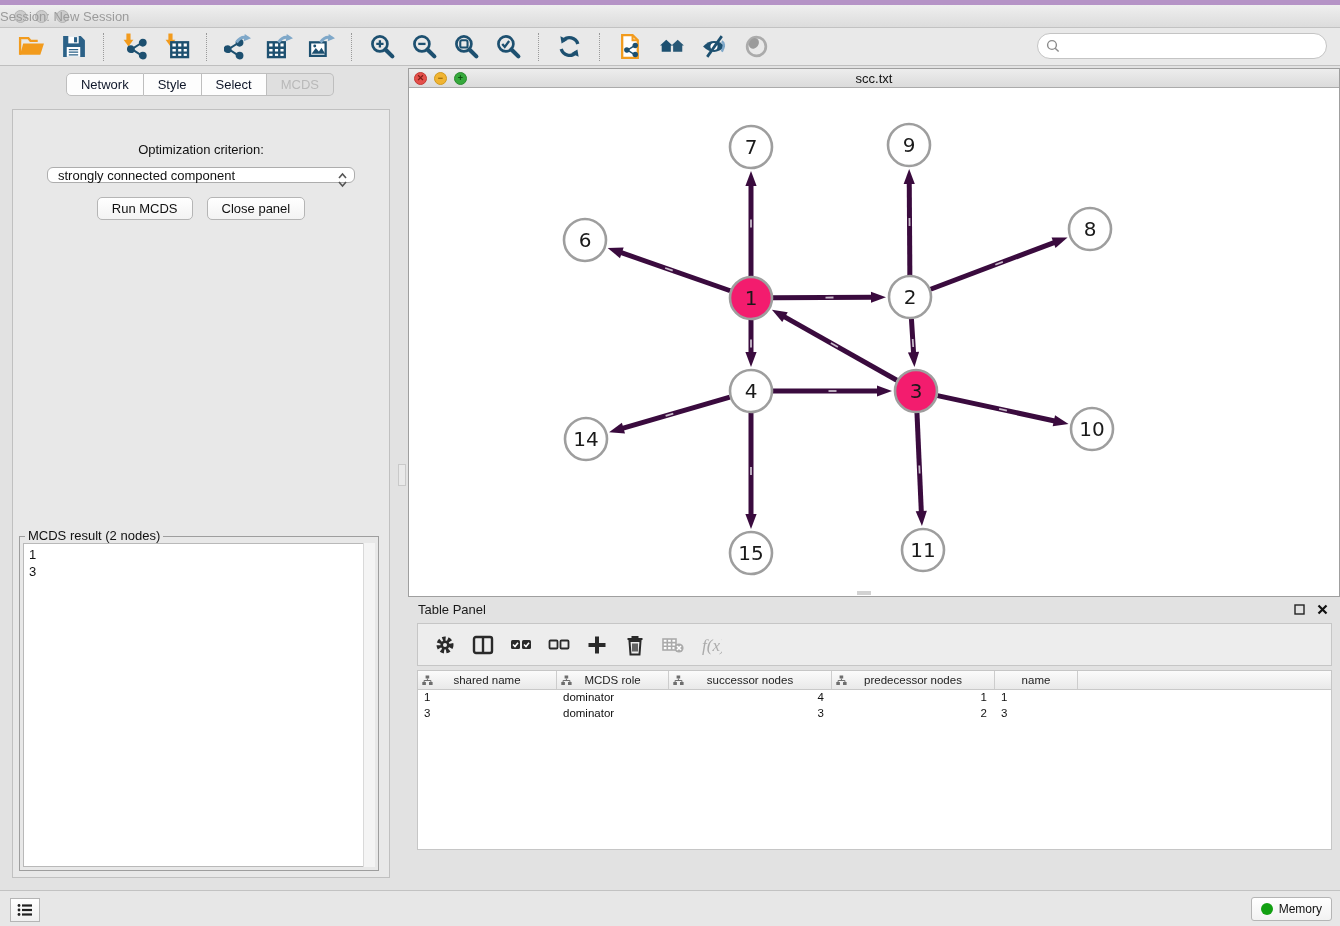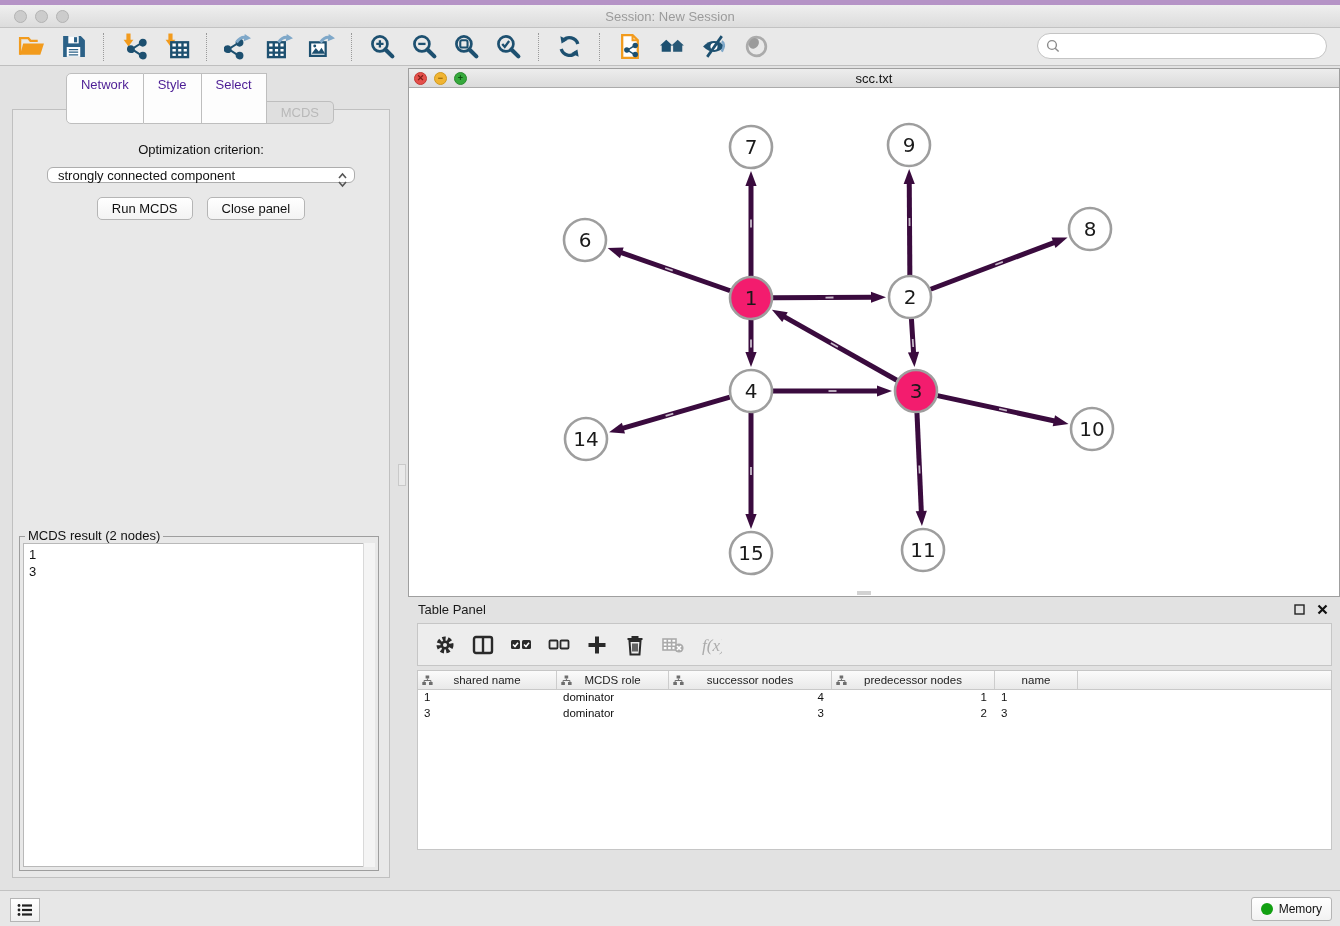--- a/index.html
+++ b/index.html
@@ -6,43 +6,43 @@
   html,body { margin:0; padding:0; background:#555; }
   body { font-family:"Liberation Sans", sans-serif; }
   .app { position:relative; width:1340px; height:926px; background:#E2E2E2; overflow:hidden; }
 
   
   .top-strip { position:absolute; left:0; top:0; width:1340px; height:5px; background:#B593C6; }
   .titlebar { position:absolute; left:0; top:5px; width:1340px; height:23px;
     background:linear-gradient(#EFEFEF,#DCDCDC); border-bottom:1px solid #C2C2C2; }
   .traffic { position:absolute; top:5px; left:14px; display:flex; gap:8px; }
   .traffic .dot { width:13px; height:13px; border-radius:50%; background:#CCCCCC; border:1px solid #B3B3B3; }
-  .win-title { position:absolute; left:0; right:0; top:4px; text-align:center; font-size:13px; color:#9B9B9B; }
+  .win-title { position:absolute; left:0; right:0; top:4px; text-align:left; font-size:13px; color:#9B9B9B; }
 
   .toolbar { position:absolute; left:0; top:28px; width:1340px; height:38px; background:#E9E9E9;
     border-bottom:1px solid #BFBFBF; display:flex; align-items:center; padding-left:10px; }
   .tbi { width:34px; height:32px; display:flex; align-items:center; justify-content:center; margin:0 4px; cursor:default; }
   .tbi svg { width:27px; height:27px; }
   .tbsep { width:0; height:28px; border-left:1px dotted #9A9A9A; margin:0 9px; }
   .searchbox { position:absolute; right:13px; top:5px; width:290px; height:26px; background:#fff;
     border:1px solid #C4C4C4; border-radius:13px; display:flex; align-items:center; padding:0 8px; }
   .searchbox input { border:none; outline:none; flex:1; font-size:13px; background:transparent; margin-left:5px; }
 
   
   .control-panel { position:absolute; left:4px; top:68px; width:392px; height:812px; background:#E2E2E2; }
   .panel-head { height:24px; display:flex; align-items:center; padding:0 10px; }
   .panel-head .ptitle { font-size:13px; color:#1A1A1A; flex:1; }
   .mini-btn { width:16px; height:16px; display:flex; align-items:center; justify-content:center; margin-left:7px; }
   .cp-tabs { display:flex; justify-content:center; margin-top:5px; position:relative; z-index:2; }
   .tabseg { display:flex; }
   .tabseg .tab { font-size:13px; padding:3px 14px; background:#FDFDFD; border:1px solid #BEBEBE;
-    border-left:none; color:#4c1d95; cursor:default; }
+    border-left:none; color:#0f172a; cursor:default; }
   .tabseg .tab:first-child { border-left:1px solid #BEBEBE; border-radius:5px 0 0 5px; }
   .tabseg .tab:last-child { border-radius:0 5px 5px 0; }
-  .tabseg .tab.sel { background:#DFDFDF; color:#B9B9B9;margin-top:28px; }
+  .tabseg .tab.sel { background:#DFDFDF; color:#B9B9B9; }
   .cp-inner { position:absolute; left:8px; right:6px; top:41px; bottom:2px; border:1px solid #C0C0C0; background:#E8E8E8; }
   .opt-label { text-align:center; margin-top:32px; font-size:13px; color:#111; }
   .dropdown { position:relative; margin:10px auto 0; width:308px; height:16px; background:#fff; border:1px solid #ADADAD;
     border-radius:6px; font-size:13px; display:flex; align-items:center; padding:0 24px 0 10px; color:#111; }
   .dd-step { position:absolute; right:7px; top:4px; }
   .btnrow { display:flex; justify-content:center; gap:14px; margin-top:14px; }
   .pushbtn { font-size:13px; color:#111; background:linear-gradient(#FFFFFF,#F3F3F3); border:1px solid #B5B5B5;
     border-radius:5px; padding:3px 14px; cursor:default; }
   .result-group { position:absolute; left:6px; right:10px; top:426px; bottom:6px; border:1px solid #9E9E9E; }
   .result-legend { position:absolute; top:-9px; left:5px; background:#E8E8E8; padding:0 3px; font-size:13px; color:#111; }

